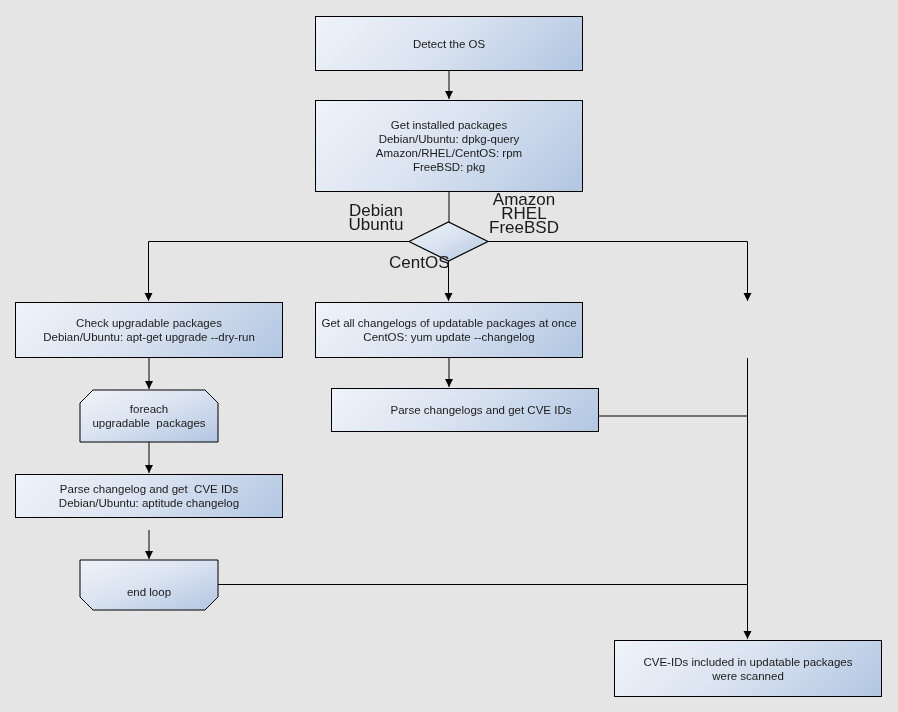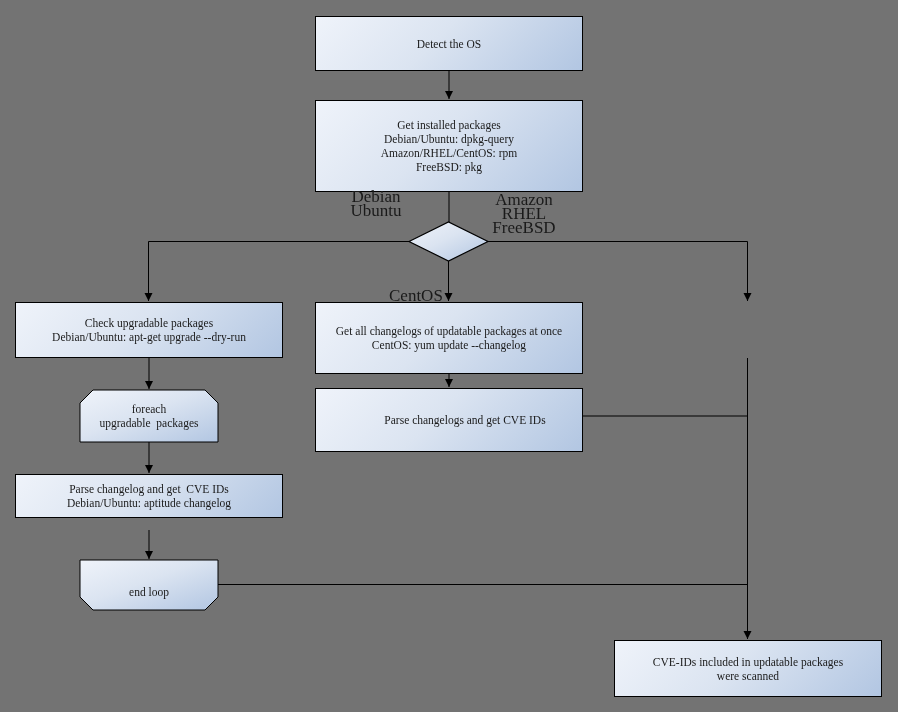--- a/index.html
+++ b/index.html
@@ -1,21 +1,21 @@
 <!DOCTYPE html>
 <html><head>
 <meta charset="utf-8">
 <style>
   html, body { margin: 0; padding: 0; background: #ffffff; }
   .canvas {
     position: relative;
     width: 898px;
     height: 712px;
-    background: #737373;
-    font-family: Liberation Serif, serif;
+    background: #e5e5e5;
+    font-family: Liberation Sans, sans-serif;
     color: #1a1a1a;
     overflow: hidden;
   }
   svg.layer {
     position: absolute;
     left: 0; top: 0;
     width: 898px; height: 712px;
   }
   .node {
     position: absolute;
@@ -104,39 +104,39 @@
   <div class="node rect-node" style="left:315px; top:16px; width:268px; height:55px;">Detect the OS</div>
 
   <div class="node rect-node" style="left:315px; top:100px; width:268px; height:92px;">Get installed packages
 Debian/Ubuntu: dpkg-query
 Amazon/RHEL/CentOS: rpm
 FreeBSD: pkg</div>
 
   <div class="node rect-node" style="left:15px; top:302px; width:268px; height:56px;">Check upgradable packages
 Debian/Ubuntu: apt-get upgrade --dry-run</div>
 
-  <div class="node rect-node" style="left:315px; top:302px; width:268px; height:72px; padding:18px 1px;">Get all changelogs of updatable packages at once
+  <div class="node rect-node" style="left:315px; top:302px; width:268px; height:56px; padding:18px 1px;">Get all changelogs of updatable packages at once
 CentOS: yum update --changelog</div>
 
 
-  <div class="node rect-node" style="left:315px; top:388px; width:268px; height:64px;padding-left:32px;">Parse changelogs and get CVE IDs</div>
+  <div class="node rect-node" style="left:331px; top:388px; width:268px; height:44px;padding-left:32px;">Parse changelogs and get CVE IDs</div>
 
   <div class="node rect-node" style="left:15px; top:474px; width:268px; height:44px;">Parse changelog and get  CVE IDs
 Debian/Ubuntu: aptitude changelog</div>
 
   <div class="node rect-node" style="left:614px; top:640px; width:268px; height:57px;">CVE-IDs included in updatable packages
 were scanned</div>
 
   <div class="shape-label" style="left:80px; top:390px; width:138px; height:52px;border-radius:26px;">foreach
 upgradable  packages</div>
 
   <div class="shape-label" style="left:80px; top:560px; width:138px; height:64px;">end loop</div>
 
-  <div class="edge-label" style="left:341px; top:190px; width:70px;">Debian
+  <div class="edge-label" style="left:341px; top:204px; width:70px;">Debian
 Ubuntu</div>
 
   <div class="edge-label" style="left:488px; top:193px; width:72px;">Amazon
 RHEL
 FreeBSD</div>
 
-  <div class="edge-label" style="left:389px; top:289px; width:52px;">CentOS</div>
+  <div class="edge-label" style="left:389px; top:256px; width:52px;">CentOS</div>
 
 </div>
 
 </body></html>

